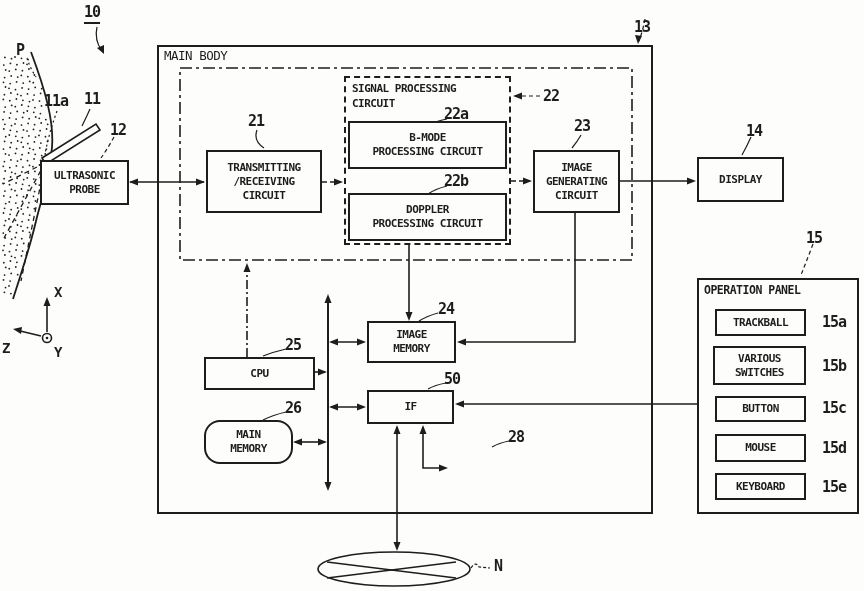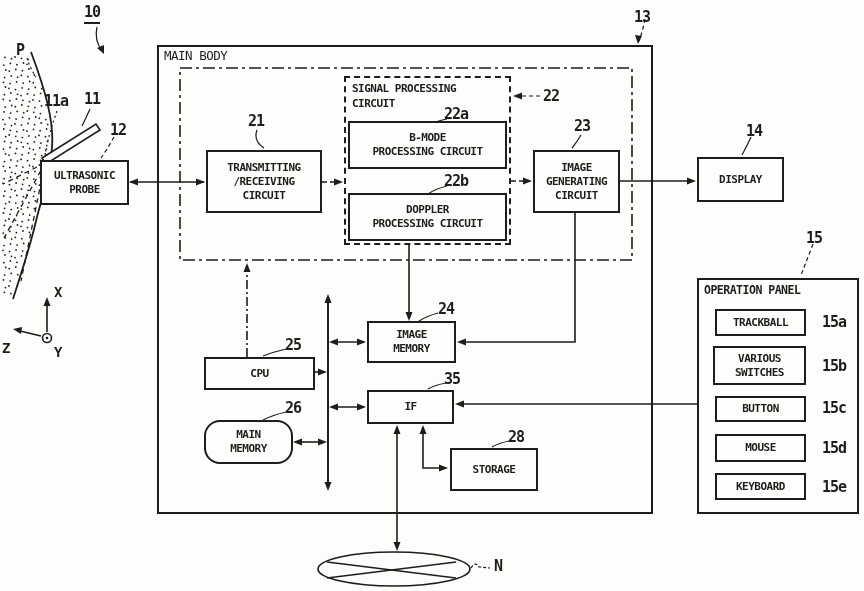--- a/index.html
+++ b/index.html
@@ -407,49 +407,48 @@
   <div class="box" style="left:533px;top:150px;width:87px;height:63px;">IMAGE
 GENERATING
 CIRCUIT</div>
   <div class="box" style="left:697px;top:157px;width:87px;height:45px;">DISPLAY</div>
   <div class="box" style="left:367px;top:321px;width:89px;height:42px;">IMAGE
 MEMORY</div>
   <div class="box" style="left:204px;top:357px;width:111px;height:33px;">CPU</div>
   <div class="box" style="left:204px;top:420px;width:89px;height:44px;border-radius:16px;">MAIN
 MEMORY</div>
   <div class="box" style="left:367px;top:390px;width:87px;height:34px;">IF</div>
-  <div class="box" style="left:450px;top:448px;width:88px;height:43px;">STORAGE</div>
 
   <div class="panelbox" style="left:697px;top:278px;width:162px;height:236px;">
     <span>OPERATION PANEL</span>
   </div>
   <div class="box" style="left:715px;top:309px;width:91px;height:27px;">TRACKBALL</div>
   <div class="box" style="left:713px;top:346px;width:93px;height:39px;">VARIOUS
 SWITCHES</div>
   <div class="box" style="left:715px;top:396px;width:91px;height:26px;">BUTTON</div>
   <div class="box" style="left:715px;top:434px;width:91px;height:28px;">MOUSE</div>
   <div class="box" style="left:715px;top:473px;width:91px;height:27px;">KEYBOARD</div>
 
   <span class="ref underlined" style="left:84px;top:3px;">10</span>
   <span class="ref" style="left:16px;top:41px;">P</span>
   <span class="ref" style="left:44px;top:92px;">11a</span>
   <span class="ref" style="left:84px;top:90px;">11</span>
   <span class="ref" style="left:110px;top:121px;">12</span>
-  <span class="ref" style="left:634px;top:8px;text-align:center;">13</span>
+  <span class="ref" style="left:634px;top:18px;text-align:center;">13</span>
   <span class="ref" style="left:746px;top:122px;">14</span>
   <span class="ref" style="left:806px;top:229px;">15</span>
   <span class="ref" style="left:248px;top:112px;">21</span>
   <span class="ref" style="left:543px;top:87px;">22</span>
   <span class="ref" style="left:444px;top:105px;">22a</span>
   <span class="ref" style="left:444px;top:172px;">22b</span>
   <span class="ref" style="left:574px;top:117px;">23</span>
   <span class="ref" style="left:438px;top:300px;">24</span>
   <span class="ref" style="left:285px;top:336px;">25</span>
   <span class="ref" style="left:285px;top:399px;">26</span>
-  <span class="ref" style="left:444px;top:370px;">35</span>
+  <span class="ref" style="left:444px;top:370px;">50</span>
   <span class="ref" style="left:508px;top:428px;">28</span>
   <span class="ref" style="left:822px;top:313px;">15a</span>
   <span class="ref" style="left:822px;top:357px;">15b</span>
   <span class="ref" style="left:822px;top:399px;">15c</span>
   <span class="ref" style="left:822px;top:439px;">15d</span>
   <span class="ref" style="left:822px;top:478px;">15e</span>
   <span class="ref" style="left:494px;top:557px;">N</span>
 
   <span class="axislabel" style="left:54px;top:284px;">X</span>
   <span class="axislabel" style="left:54px;top:344px;">Y</span>

